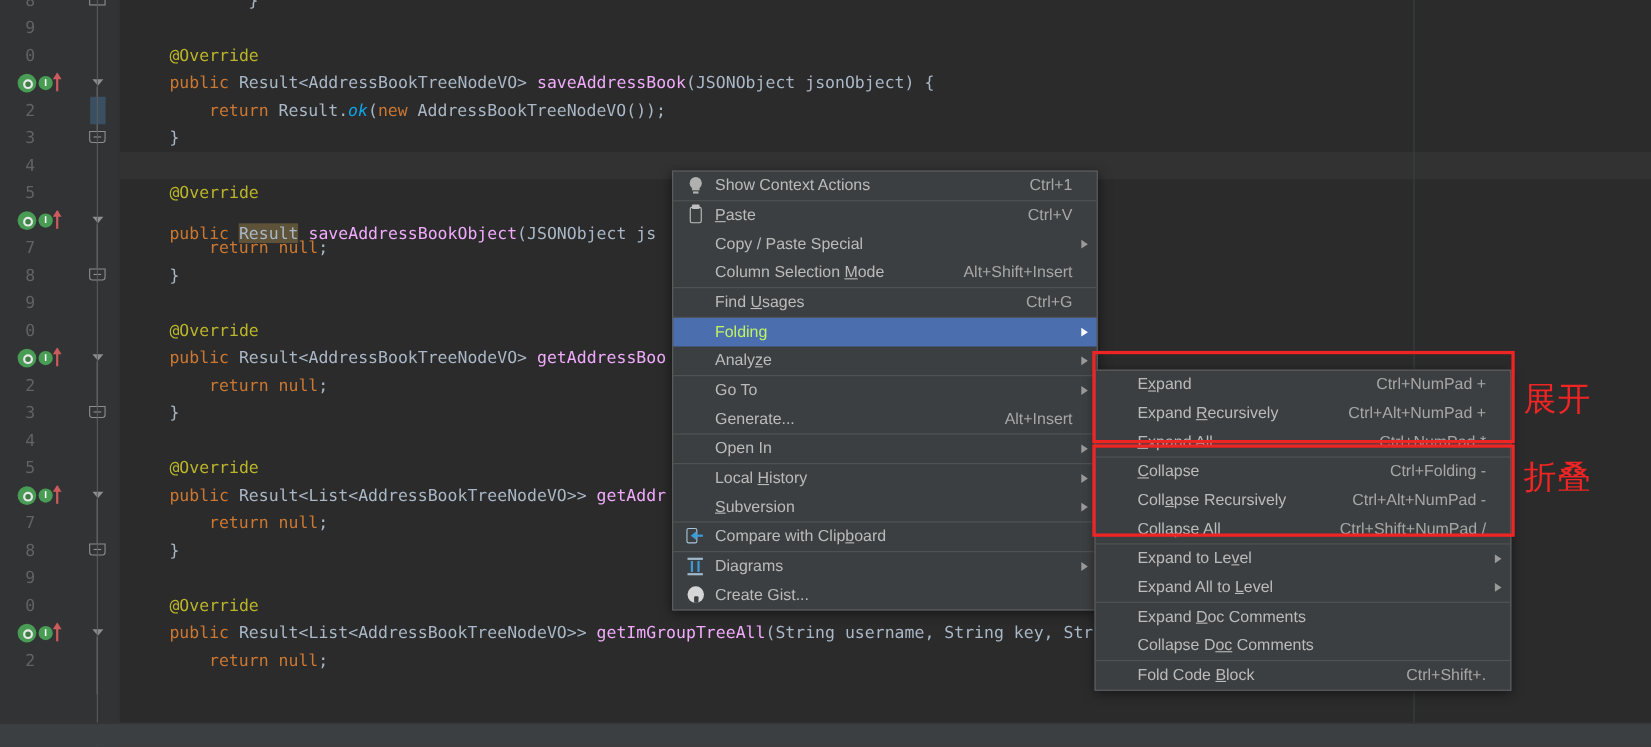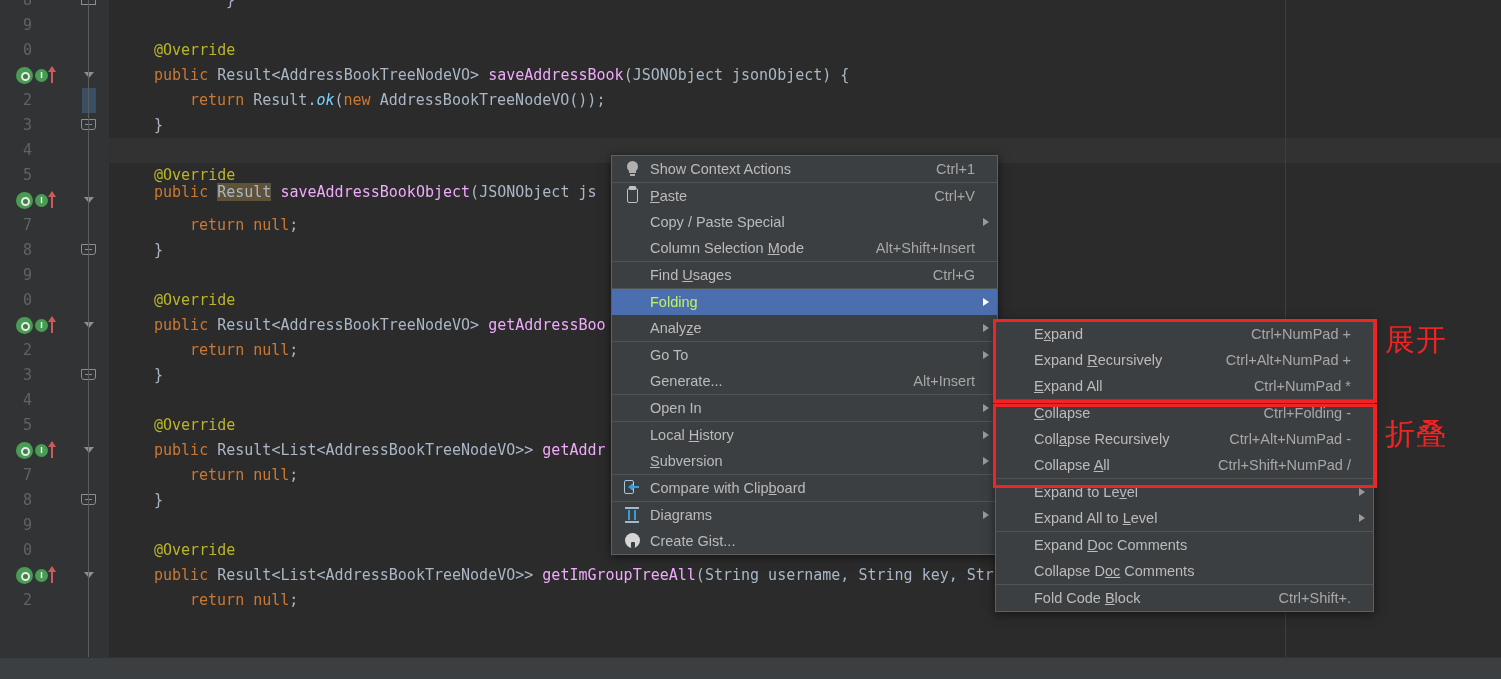--- a/index.html
+++ b/index.html
@@ -44,21 +44,21 @@
 
   .code-text { position:absolute; left:10px; color:#a9b7c6; }
 
   
   .kw   { color:#cc7832; }
   .anno { color:#bbb529; }
   .mth  { color:#f0abfc; }
   .typ  { color:#a9b7c6; }
   .pun  { color:#a9b7c6; }
   .sel  { background:#5e5339; }
-  .ital { font-style:italic; color:#7dd3fc; }
+  .ital { font-style:italic; color:#0ea5e9; }
 
   
   .gi { position:absolute; width:60px; height:25px; }
   .ov-icon {
     position:absolute; left:16px; top:4px; width:17px; height:17px;
     border-radius:50%; background:#499c54;
   }
   .ov-icon::after {
     content:""; position:absolute; left:5px; top:5px; width:9px; height:9px;
     border-radius:50%; border:2px solid #e8e8e8; box-sizing:border-box;
@@ -121,21 +121,21 @@
 
   
   .menu {
     position:absolute; background:#3c3f41;
     border:1px solid #5e6060;
     font-family:"Liberation Sans", sans-serif;
     box-shadow:0 2px 10px rgba(0,0,0,.55);
     z-index:20;
   }
   #ctx-menu { left:611px; top:155px; width:387px; }
-  #sub-menu { left:995px; top:320px; width:379px; z-index:30; }
+  #sub-menu { left:995px; top:336px; width:379px; z-index:30; }
 
   .mi {
     position:relative; height:26px; line-height:26px;
     padding-left:38px; padding-right:12px;
     color:#bbbbbb; font-size:14.5px; white-space:nowrap;
     cursor:default;
   }
   .mi .label { display:inline-block; }
   .mi .accel {
     position:absolute; right:22px; top:0; color:#a7a7a7; font-size:14.5px;
@@ -207,21 +207,21 @@
     position:absolute; border:3px solid #ef2424; z-index:40; pointer-events:none;
   }
   #redbox-expand   { left:993px; top:319px; width:384px; height:84px; }
   #redbox-collapse { left:993px; top:404px; width:384px; height:84px; }
 
   .redlabel {
     position:absolute; color:#ef2424; font-size:30px;
     font-family:"DejaVu Sans", sans-serif; z-index:41;
     letter-spacing:1px;
   }
-  #label-expand   { left:1385px; top:320px;text-align:center; }
+  #label-expand   { left:1385px; top:343px;text-align:center; }
   #label-collapse { left:1385px; top:414px; }
 </style>
 </head>
 <body>
 
 <div id="root">
 
   <div class="editor">
     <div class="gutter">
         <div class="ln" style="top: -12px; left: -8px;">8</div>
@@ -305,21 +305,21 @@
     <div class="gutter-sep"></div>
     <div class="code-area" id="code-area">
         <div class="line" style="top: -12px;"><span class="code-text" style="left: 118px;"><span class="pun">}</span></span></div>
         <div class="line" style="top: 13px;"><span class="code-text" style="left: 10px;"></span></div>
         <div class="line" style="top: 38px;"><span class="code-text" style="left: 46px;"><span class="anno">@Override</span></span></div>
         <div class="line" style="top: 63px;"><span class="code-text" style="left: 46px;"><span class="kw">public </span><span class="typ">Result&lt;AddressBookTreeNodeVO&gt; </span><span class="mth">saveAddressBook</span><span class="pun">(</span><span class="typ">JSONObject jsonObject</span><span class="pun">) {</span></span></div>
         <div class="line" style="top: 88px;"><span class="code-text" style="left: 82px;"><span class="kw">return </span><span class="typ">Result.</span><span class="ital">ok</span><span class="pun">(</span><span class="kw">new </span><span class="typ">AddressBookTreeNodeVO());</span></span></div>
         <div class="line" style="top: 113px;"><span class="code-text" style="left: 46px;"><span class="pun">}</span></span></div>
         <div class="line caret-line" style="top: 138px;"><span class="code-text" style="left: 10px;"></span></div>
         <div class="line" style="top: 163px;"><span class="code-text" style="left: 46px;"><span class="anno">@Override</span></span></div>
-        <div class="line" style="top: 180px;"><span class="code-text" style="left: 46px;"><span class="kw">public </span><span class="sel">Result</span><span class="typ"> </span><span class="mth">saveAddressBookObject</span><span class="pun">(</span><span class="typ">JSONObject js</span></span></div>
+        <div class="line" style="top: 200px;"><span class="code-text" style="left: 46px;"><span class="kw">public </span><span class="sel">Result</span><span class="typ"> </span><span class="mth">saveAddressBookObject</span><span class="pun">(</span><span class="typ">JSONObject js</span></span></div>
         <div class="line" style="top: 213px;"><span class="code-text" style="left: 82px;"><span class="kw">return </span><span class="kw">null</span><span class="pun">;</span></span></div>
         <div class="line" style="top: 238px;"><span class="code-text" style="left: 46px;"><span class="pun">}</span></span></div>
         <div class="line" style="top: 263px;"><span class="code-text" style="left: 10px;"></span></div>
         <div class="line" style="top: 288px;"><span class="code-text" style="left: 46px;"><span class="anno">@Override</span></span></div>
         <div class="line" style="top: 313px;"><span class="code-text" style="left: 46px;"><span class="kw">public </span><span class="typ">Result&lt;AddressBookTreeNodeVO&gt; </span><span class="mth">getAddressBoo</span></span></div>
         <div class="line" style="top: 338px;"><span class="code-text" style="left: 82px;"><span class="kw">return </span><span class="kw">null</span><span class="pun">;</span></span></div>
         <div class="line" style="top: 363px;"><span class="code-text" style="left: 46px;"><span class="pun">}</span></span></div>
         <div class="line" style="top: 388px;"><span class="code-text" style="left: 10px;"></span></div>
         <div class="line" style="top: 413px;"><span class="code-text" style="left: 46px;"><span class="anno">@Override</span></span></div>
         <div class="line" style="top: 438px;"><span class="code-text" style="left: 46px;"><span class="kw">public </span><span class="typ">Result&lt;List&lt;AddressBookTreeNodeVO&gt;&gt; </span><span class="mth">getAddr</span></span></div>

